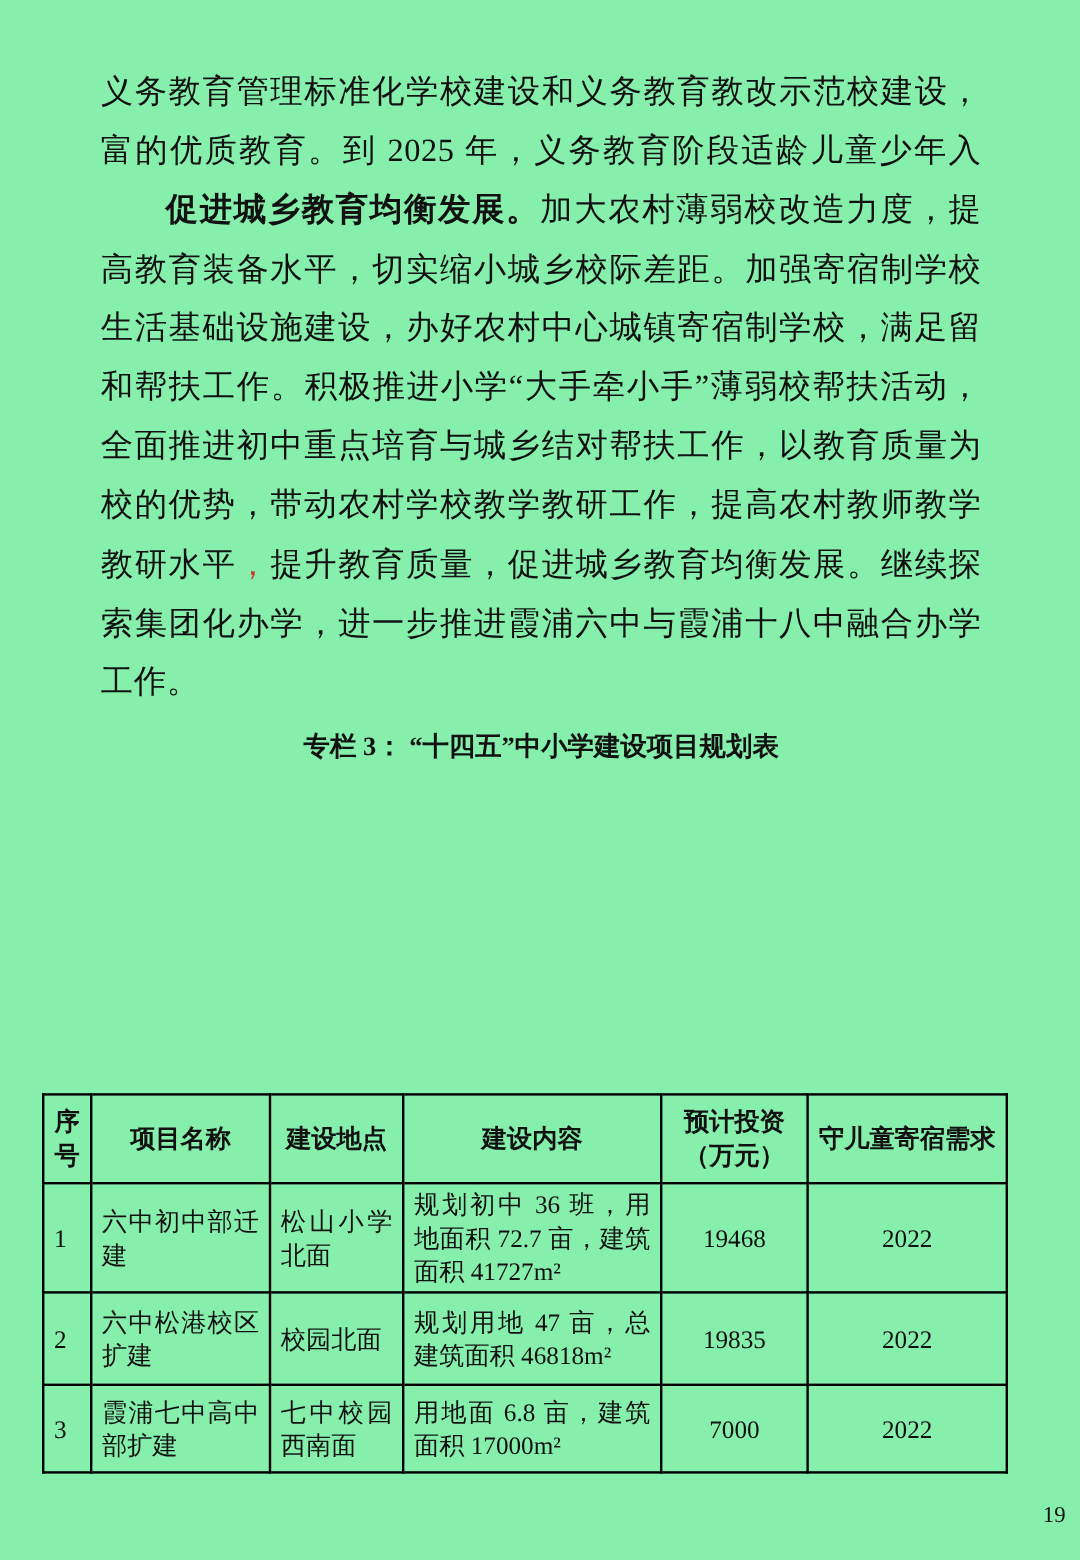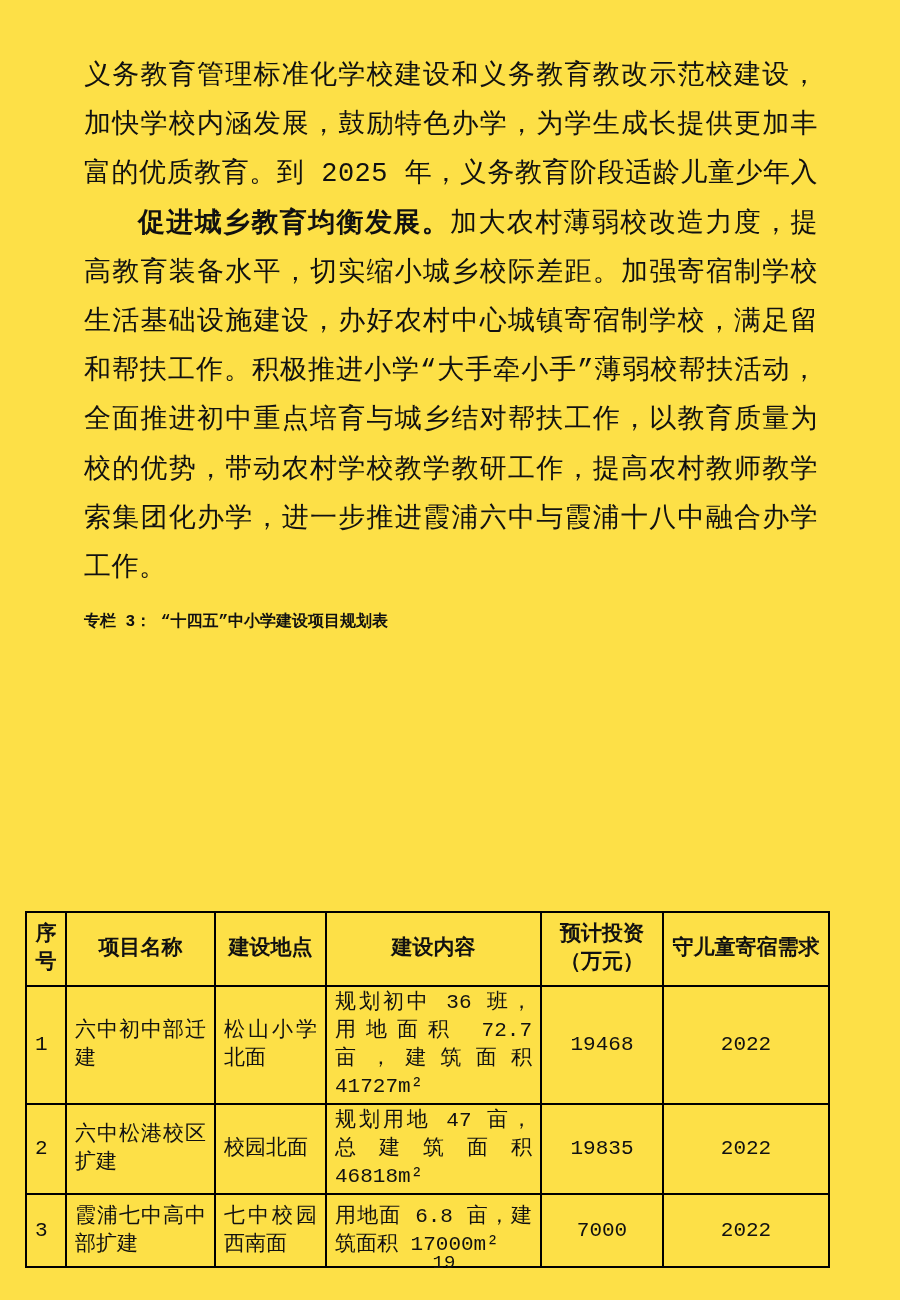--- a/index.html
+++ b/index.html
@@ -1,22 +1,22 @@
 <!DOCTYPE html>
 <html><head>
 <meta charset="utf-8">
 <style>
   html, body { margin: 0; padding: 0; background: #ffffff; }
   .page {
     position: relative;
     width: 900px;
     height: 1300px;
-    background: #fde047;
+    background: #86efac;
     color: #111111;
-    font-family: Liberation Mono, monospace;
+    font-family: Liberation Serif, serif;
     overflow: hidden;
   }
   .body-text {
     position: absolute;
     left: 84px;
     top: 52px;
     width: 734px;
   }
   .line {
     font-size: 27px;
@@ -29,27 +29,27 @@
     white-space: nowrap;
   }
   .line.end {
     text-align-last: left;
   }
   .line.indent { padding-left: 54px; width: 680px; }
   .bold { font-weight: bold; margin-top: 29px; }
   .red-punct { color: #d0342c; }
   .box-title {
     margin-top: 14px;
-    text-align: left;
-    font-size: 16px;
+    text-align: center;
+    font-size: 22px;
     font-weight: bold;
     line-height: 30px;
   }
   table.plan {
-    margin: 26px 0 0 25px;
+    margin: 26px 0 0 35px;
     width: 803px;
     border-collapse: collapse;
     table-layout: fixed;
   }
   table.plan th, table.plan td {
     border: 2px solid #000000;
     font-size: 21px;
     line-height: 28px;
     vertical-align: middle;
     padding: 2px 8px;
@@ -65,46 +65,48 @@
   tr.row-2 { height: 77px; }
   tr.row-3 { height: 73px; }
   td.center { text-align: center; }
   td.jtext  { text-align: justify; }
   .hline { display: block; }
   .page-number {
     position: absolute;
     left: 0;
     right: 12px;
     bottom: 26px;
-    text-align: center;
+    text-align: right;
     font-size: 19px;
   }
 </style>
 </head>
 <body>
 
 <div class="page">
 
   <div class="body-text">
 
     <div>
       <div class="line">义务教育管理标准化学校建设和义务教育教改示范校建设，</div>
-      <div class="line">加快学校内涵发展，鼓励特色办学，为学生成长提供更加丰</div>
       <div class="line">富的优质教育。到 2025 年，义务教育阶段适龄儿童少年入</div>
     </div>
 
     <div>
       <div class="line indent">
         <span class="bold">促进城乡教育均衡发展。</span><span>加大农村薄弱校改造力度，提</span>
       </div>
       <div class="line">高教育装备水平，切实缩小城乡校际差距。加强寄宿制学校</div>
       <div class="line">生活基础设施建设，办好农村中心城镇寄宿制学校，满足留</div>
       <div class="line">和帮扶工作。积极推进小学“大手牵小手”薄弱校帮扶活动，</div>
       <div class="line">全面推进初中重点培育与城乡结对帮扶工作，以教育质量为</div>
       <div class="line">校的优势，带动农村学校教学教研工作，提高农村教师教学</div>
+      <div class="line">
+        <span>教研水平</span><span class="red-punct">，</span><span>提升教育质量，促进城乡教育均衡发展。继续探</span>
+      </div>
       <div class="line">索集团化办学，进一步推进霞浦六中与霞浦十八中融合办学</div>
       <div class="line end">工作。</div>
     </div>
 
     <div class="box-title">专栏 3： “十四五”中小学建设项目规划表</div>
   </div>
 
   <table class="plan" style="position:absolute; left:0; top:885px;">
     <colgroup>
       <col style="width:40px">

